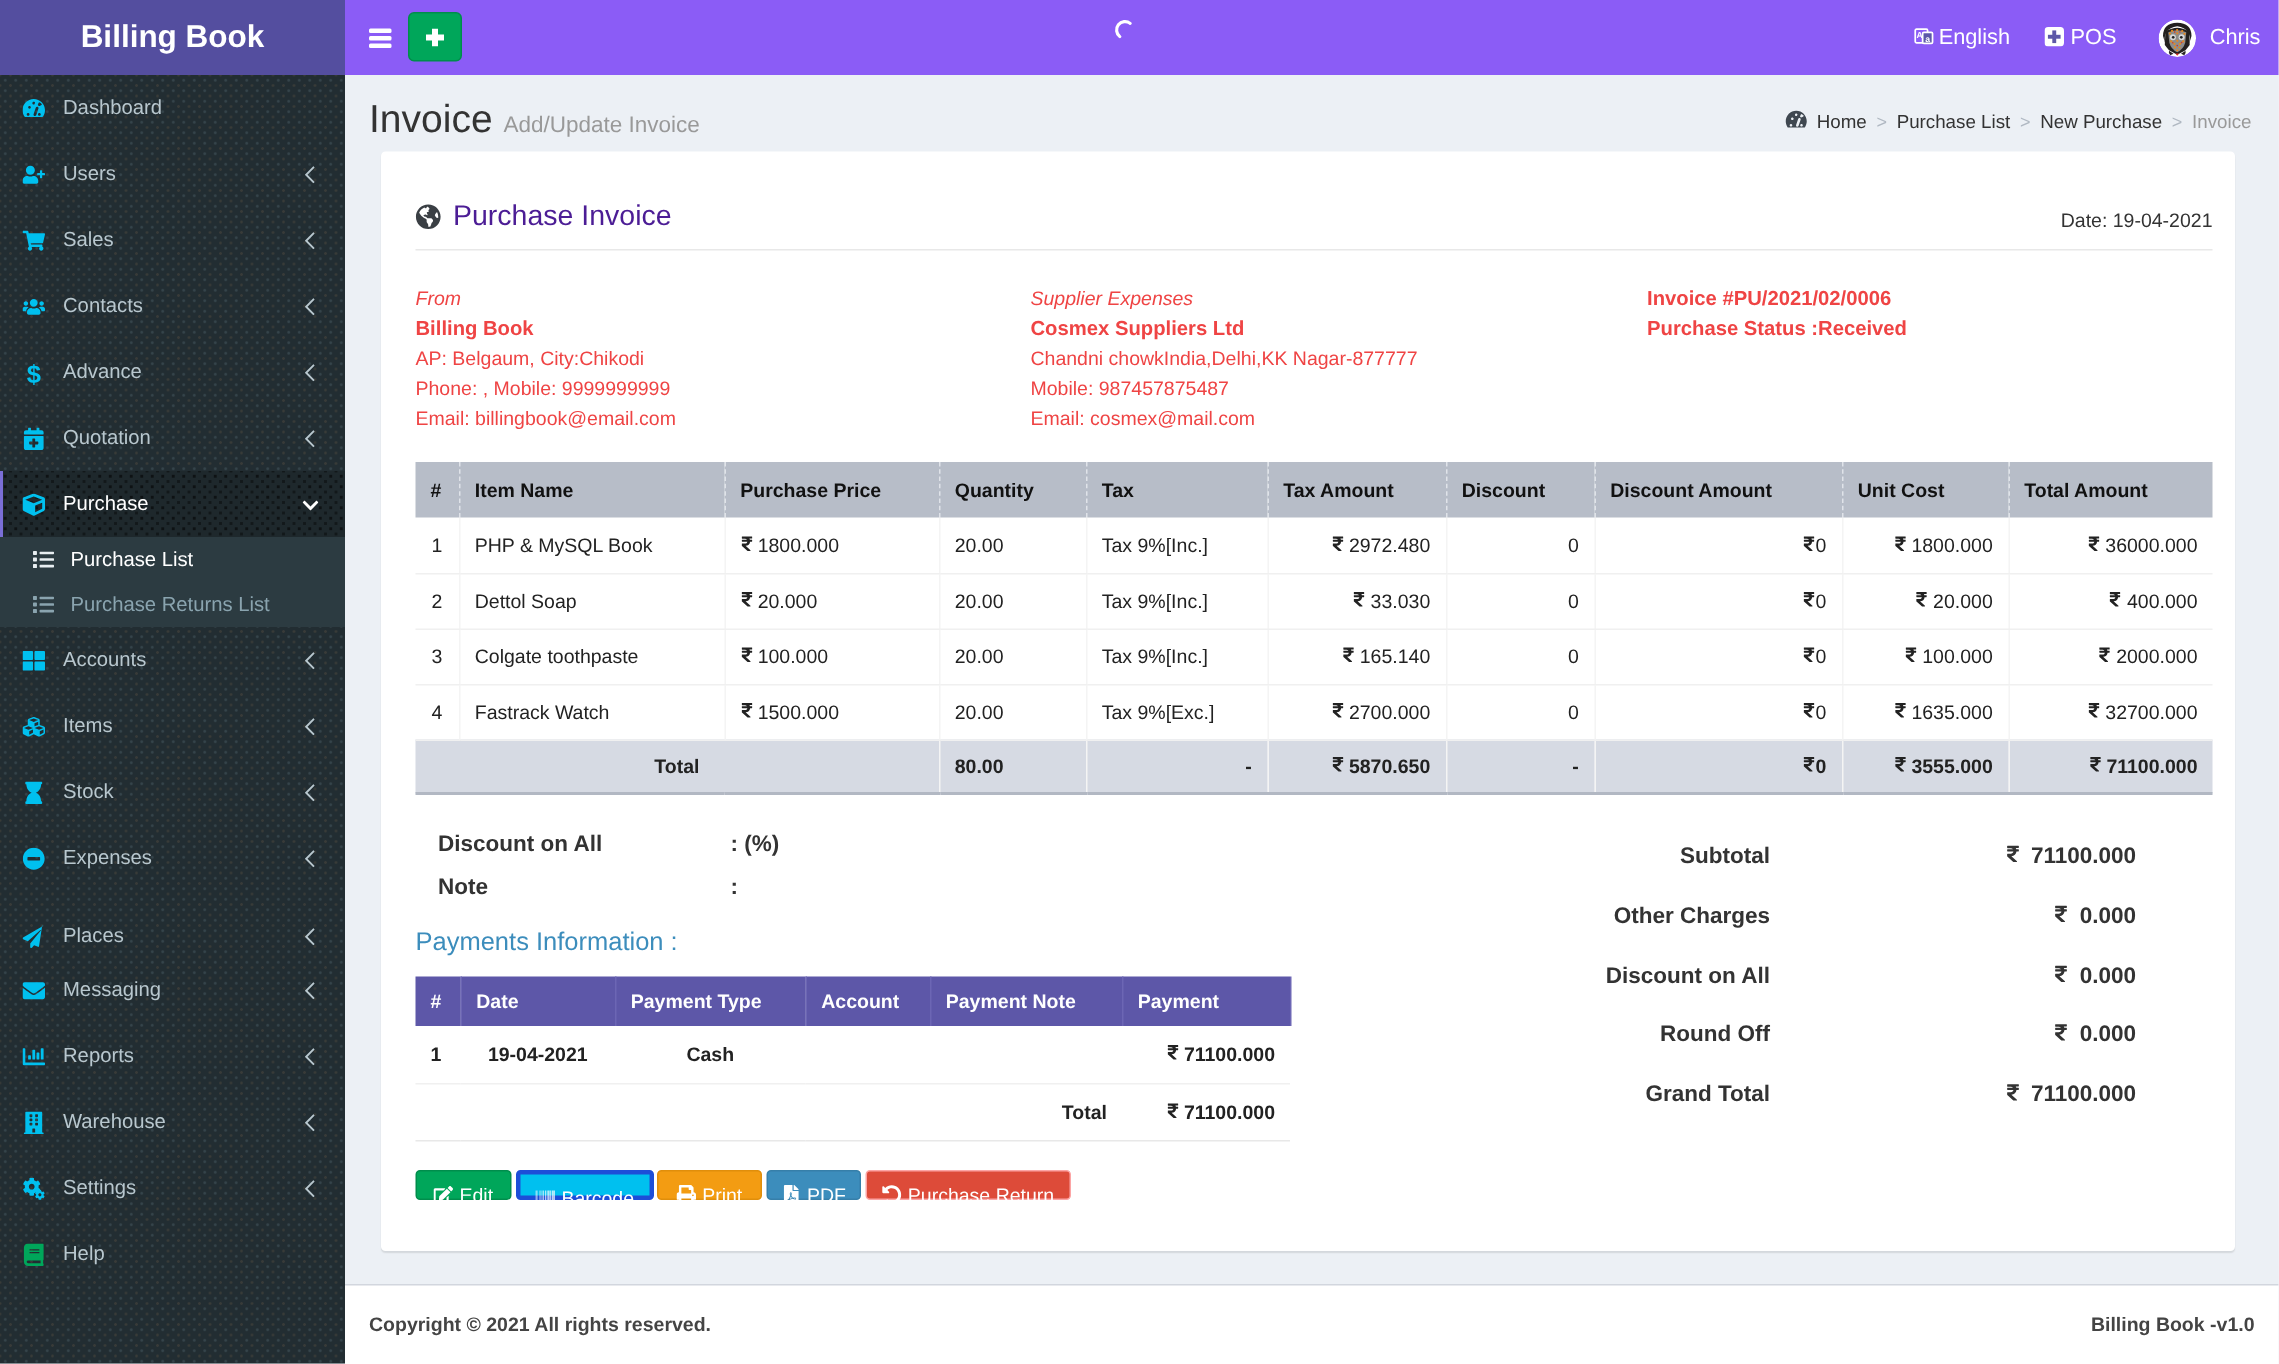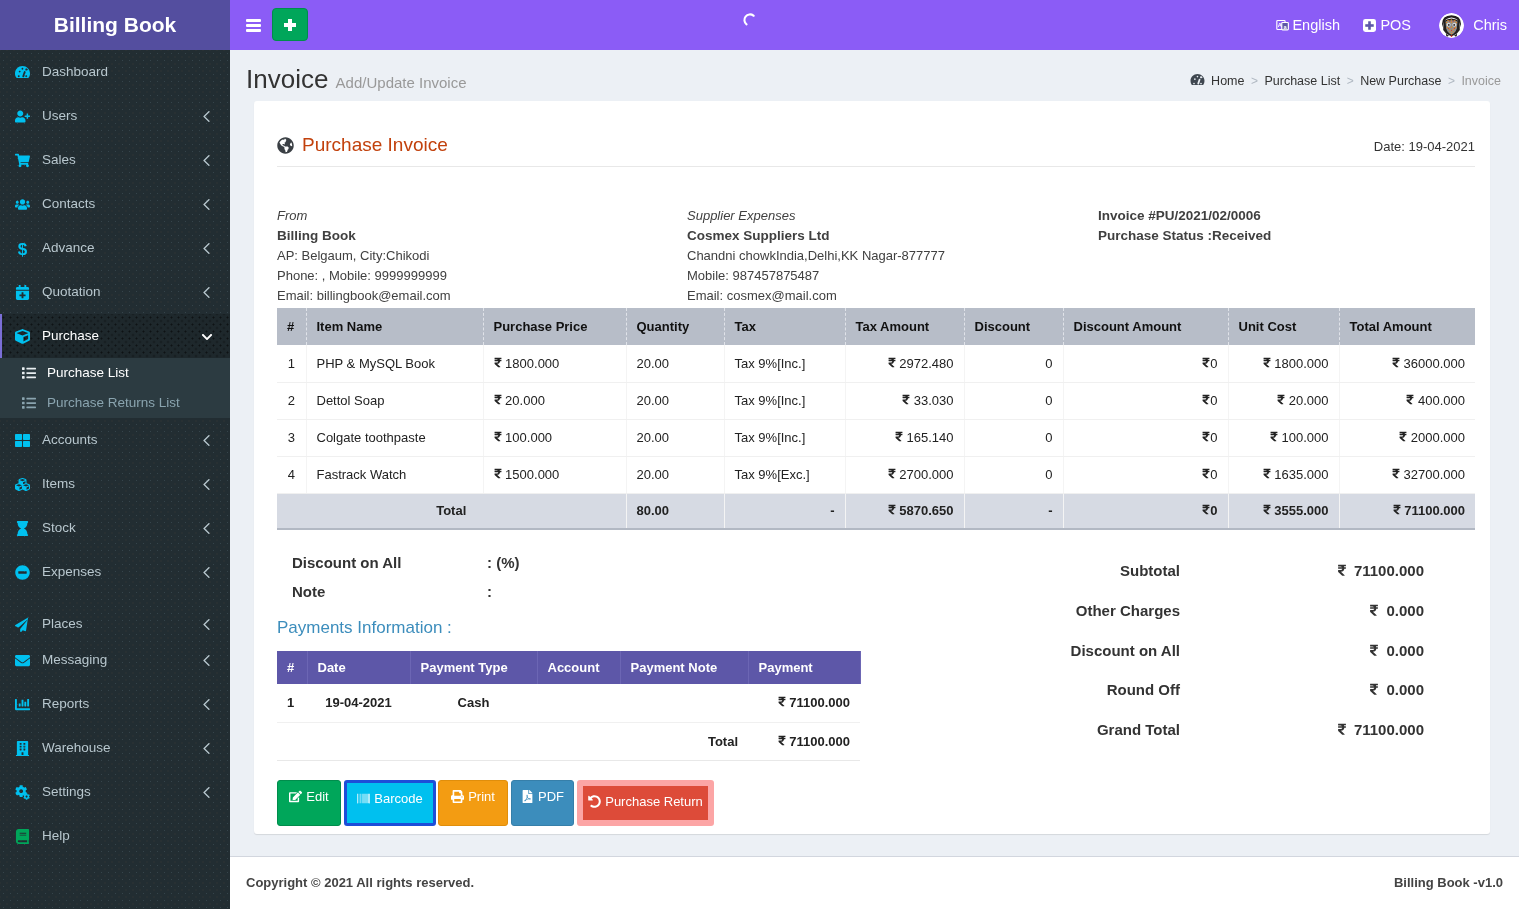--- a/index.html
+++ b/index.html
@@ -26,40 +26,40 @@
 .sitem { position:absolute; left:0; width:230px; height:30px; font-size:13.5px; color:#8aa4af; }
 .sitem .ic { position:absolute; left:22px; top:8px; width:14px; height:14px; }
 .sitem .lbl { position:absolute; left:47px; line-height:30px; }
 .content { position:absolute; left:230px; top:50px; width:1289px; height:806px; background:#ecf0f5; }
 .ch-title { position:absolute; left:16px; top:14px; font-size:26px; color:#333; }
 .ch-sub { font-size:15px; color:#999; }
 .breadcrumb { position:absolute; right:18px; top:23px; font-size:12.5px; color:#333; }
 .breadcrumb .sep { color:#b0b8c2; padding:0 3px; font-size:12px;}
 .breadcrumb .cur { color:#999; }
 .card { position:absolute; left:24px; top:51px; width:1236px; height:733px; background:#fff; border-radius:3px; box-shadow:0 1px 1px rgba(0,0,0,0.1); }
-.pi-head { position:absolute; left:23px; top:33px; font-size:19px; color:#c2410c; }
+.pi-head { position:absolute; left:23px; top:33px; font-size:19px; color:#4c1d95; }
 .pi-date { position:absolute; right:15px; top:38px; font-size:13px; color:#333; }
 .divider { position:absolute; left:23px; right:15px; top:65px; border-top:1px solid #e8e8e8; }
-.col3 { position:absolute; top:88px; width:390px; font-size:13px; color:#404040; line-height:20px;margin-top:17px; }
+.col3 { position:absolute; top:88px; width:390px; font-size:13px; color:#ef4444; line-height:20px; }
 .col3 .t { font-style:italic; }
 .col3 b { font-size:13.5px; }
 table.main { position:absolute; left:23px; top:207px; width:1198px; border-collapse:collapse; font-size:13px; color:#222; table-layout:fixed; }
 table.main th { background:#b7bdc8; color:#111; font-weight:bold; text-align:left; height:37px; padding:0 10px; border-right:1px dashed #e0e3e9; }
 table.main th:last-child, table.main td:last-child { border-right:none; }
 table.main td { height:37px; padding:0 10px; border-bottom:1px solid #f0f0f0; border-right:1px solid #f4f4f4; }
 table.main tr.trow td { background:#d6dae3; font-weight:bold; border-bottom:2px solid #b2b8c3; height:36px;}
 .r { text-align:right; }
 .c { text-align:center; }
 .disc-lbl { position:absolute; font-size:15px; font-weight:bold; color:#333; }
 .pay-head { position:absolute; left:23px; top:517px; font-size:17px; color:#3c8dbc; }
 table.pay { position:absolute; left:23px; top:550px; width:583px; border-collapse:collapse; font-size:13px; color:#222; table-layout:fixed;}
 table.pay th { background:#5d57a8; color:#fff; font-weight:bold; text-align:left; height:33px; padding:0 10px; border-right:1px solid #6c66b4; }
 table.pay td { height:38px; padding:0 10px; font-weight:bold; border-bottom:1px solid #f0f0f0; }
 .sumrow { position:absolute; font-size:15px; font-weight:bold; color:#333; }
-.btn { position:absolute; top:679px; height:46px; border-radius:3px; color:#fff; font-size:13px; text-align:center; line-height:32px; }
+.btn { position:absolute; top:679px; height:20px; border-radius:3px; color:#fff; font-size:13px; text-align:center; line-height:32px; }
 .btn svg { vertical-align:-2px; margin-right:4px;}
 .footer { position:absolute; left:230px; top:856px; width:1289px; height:67px; background:#fff; border-top:1px solid #d2d6de; font-size:13px; font-weight:bold; color:#444; }
 .ru { width:8px; height:11px; fill:currentColor; display:inline-block; }
 .sumrow .ru { width:10px; height:12.5px; margin-right:3px; }
 </style>
 </head>
 <body>
 <div class="logo">Billing Book</div>
 <div class="topbar">
   <div class="hamb">
@@ -552,21 +552,21 @@
         </svg>Edit</div>
     <div class="btn" style="left:90px; width:92px; background:#00c0ef; border:3px solid #1d4ed8;"><svg width="13" height="13" viewBox="0 0 512 512" fill="#fff">
           <path d="M0 448V64h18v384H0zm26.857-.273V64H36v383.727h-9.143zm27.143 0V64h8.857v383.727H54zm44.857 0V64h8.857v383.727h-8.857zm36 0V64h17.714v383.727h-17.714zm44.857 0V64h8.857v383.727h-8.857zm18 0V64h8.857v383.727h-8.857zm18 0V64h8.857v383.727h-8.857zm35.715 0V64h18v383.727h-18zm44.857 0V64h18v383.727h-18zm35.999 0V64h18.001v383.727h-18.001zm36.001 0V64h18.001v383.727h-18.001zm26.857 0V64h18v383.727h-18zm45.143 0V64h26.857v383.727h-26.857zm35.714 0V64h9.143v383.727H476zm18 .273V64h18v384h-18z"></path>
         </svg>Barcode</div>
     <div class="btn" style="left:184px; width:70px; background:#f39c12; border:1px solid #e08e0b;"><svg width="13" height="13" viewBox="0 0 512 512" fill="#fff">
           <path d="M448 192V77.25c0-8.49-3.37-16.62-9.37-22.63L393.37 9.37c-6-6-14.14-9.37-22.63-9.37H96C78.33 0 64 14.33 64 32v160c-35.35 0-64 28.65-64 64v112c0 8.84 7.16 16 16 16h48v96c0 17.67 14.33 32 32 32h320c17.67 0 32-14.33 32-32v-96h48c8.84 0 16-7.16 16-16V256c0-35.35-28.65-64-64-64zm-64 256H128v-96h256v96zm0-224H128V64h192v48c0 8.84 7.16 16 16 16h48v96zm48 72c-13.25 0-24-10.75-24-24 0-13.26 10.75-24 24-24s24 10.74 24 24c0 13.25-10.75 24-24 24z"></path>
         </svg>Print</div>
     <div class="btn" style="left:257px; width:63px; background:#3c8dbc; border:1px solid #367fa9;"><svg width="13" height="13" viewBox="0 0 384 512" fill="#fff">
           <path d="M181.9 256.1c-5-16-4.9-46.9-2-46.9 8.4 0 7.6 36.9 2 46.9zm-1.7 47.2c-7.7 20.2-17.3 43.3-28.4 62.7 18.3-7 39-17.2 62.9-21.9-12.7-9.6-24.9-23.4-34.5-40.8zM86.1 428.1c0 .8 13.2-5.4 34.9-40.2-6.7 6.3-29.1 24.5-34.9 40.2zM248 160h136v328c0 13.3-10.7 24-24 24H24c-13.3 0-24-10.7-24-24V24C0 10.7 10.7 0 24 0h200v136c0 13.2 10.8 24 24 24zm-8 171.8c-20-12.2-33.3-29-42.7-53.8 4.5-18.5 11.6-46.6 6.2-64.2-4.7-29.4-42.4-26.5-47.8-6.8-5 18.3-.4 44.1 8.1 77-11.6 27.6-28.7 64.6-40.8 85.8-.1 0-.1.1-.2.1-27.1 13.9-73.6 44.5-54.5 68 5.6 6.9 16 10 21.5 10 17.9 0 35.7-18 61.1-61.8 25.8-8.5 54.1-19.1 79-23.2 21.7 11.8 47.1 19.5 64 19.5 29.2 0 31.2-32 19.7-43.4-13.9-13.6-54.3-9.7-73.6-7.2zM377 105L279 7c-4.5-4.5-10.6-7-17-7h-6v128h128v-6.1c0-6.3-2.5-12.4-7-16.9zm-74.1 255.3c4.1-2.7-2.5-11.9-42.8-9 37.1 15.8 42.8 9 42.8 9z"></path>
         </svg>PDF</div>
-    <div class="btn" style="left:323px; width:137px; background:#dd4b39; border:6px solid #fca5a5;"><svg width="13" height="13" viewBox="0 0 512 512" fill="#fff">
+    <div class="btn" style="left:323px; width:137px; background:#dd4b39; border:1px solid #fca5a5;"><svg width="13" height="13" viewBox="0 0 512 512" fill="#fff">
           <path d="M255.545 8c-66.269.119-126.438 26.233-170.86 68.685L48.971 40.971C33.851 25.851 8 36.559 8 57.941V192c0 13.255 10.745 24 24 24h134.059c21.382 0 32.09-25.851 16.971-40.971l-41.75-41.75c30.864-28.899 70.801-44.907 113.23-45.273 92.398-.798 170.283 73.977 169.484 169.442C423.236 348.009 349.816 424 256 424c-41.127 0-79.997-14.678-110.63-41.556-4.743-4.161-11.906-3.908-16.368.553L89.34 422.659c-4.872 4.872-4.631 12.815.482 17.433C133.798 479.813 192.074 504 256 504c136.966 0 247.999-111.033 248-247.998C504.001 119.193 392.354 7.755 255.545 8z"></path>
         </svg>Purchase Return</div>
   </div>
 </div>
 <div class="footer">
   <div style="position:absolute; left:16px; top:18px;">Copyright © 2021 All rights reserved.</div>
   <div style="position:absolute; right:16px; top:18px;">Billing Book -v1.0</div>
 </div>
 
 </body></html>

